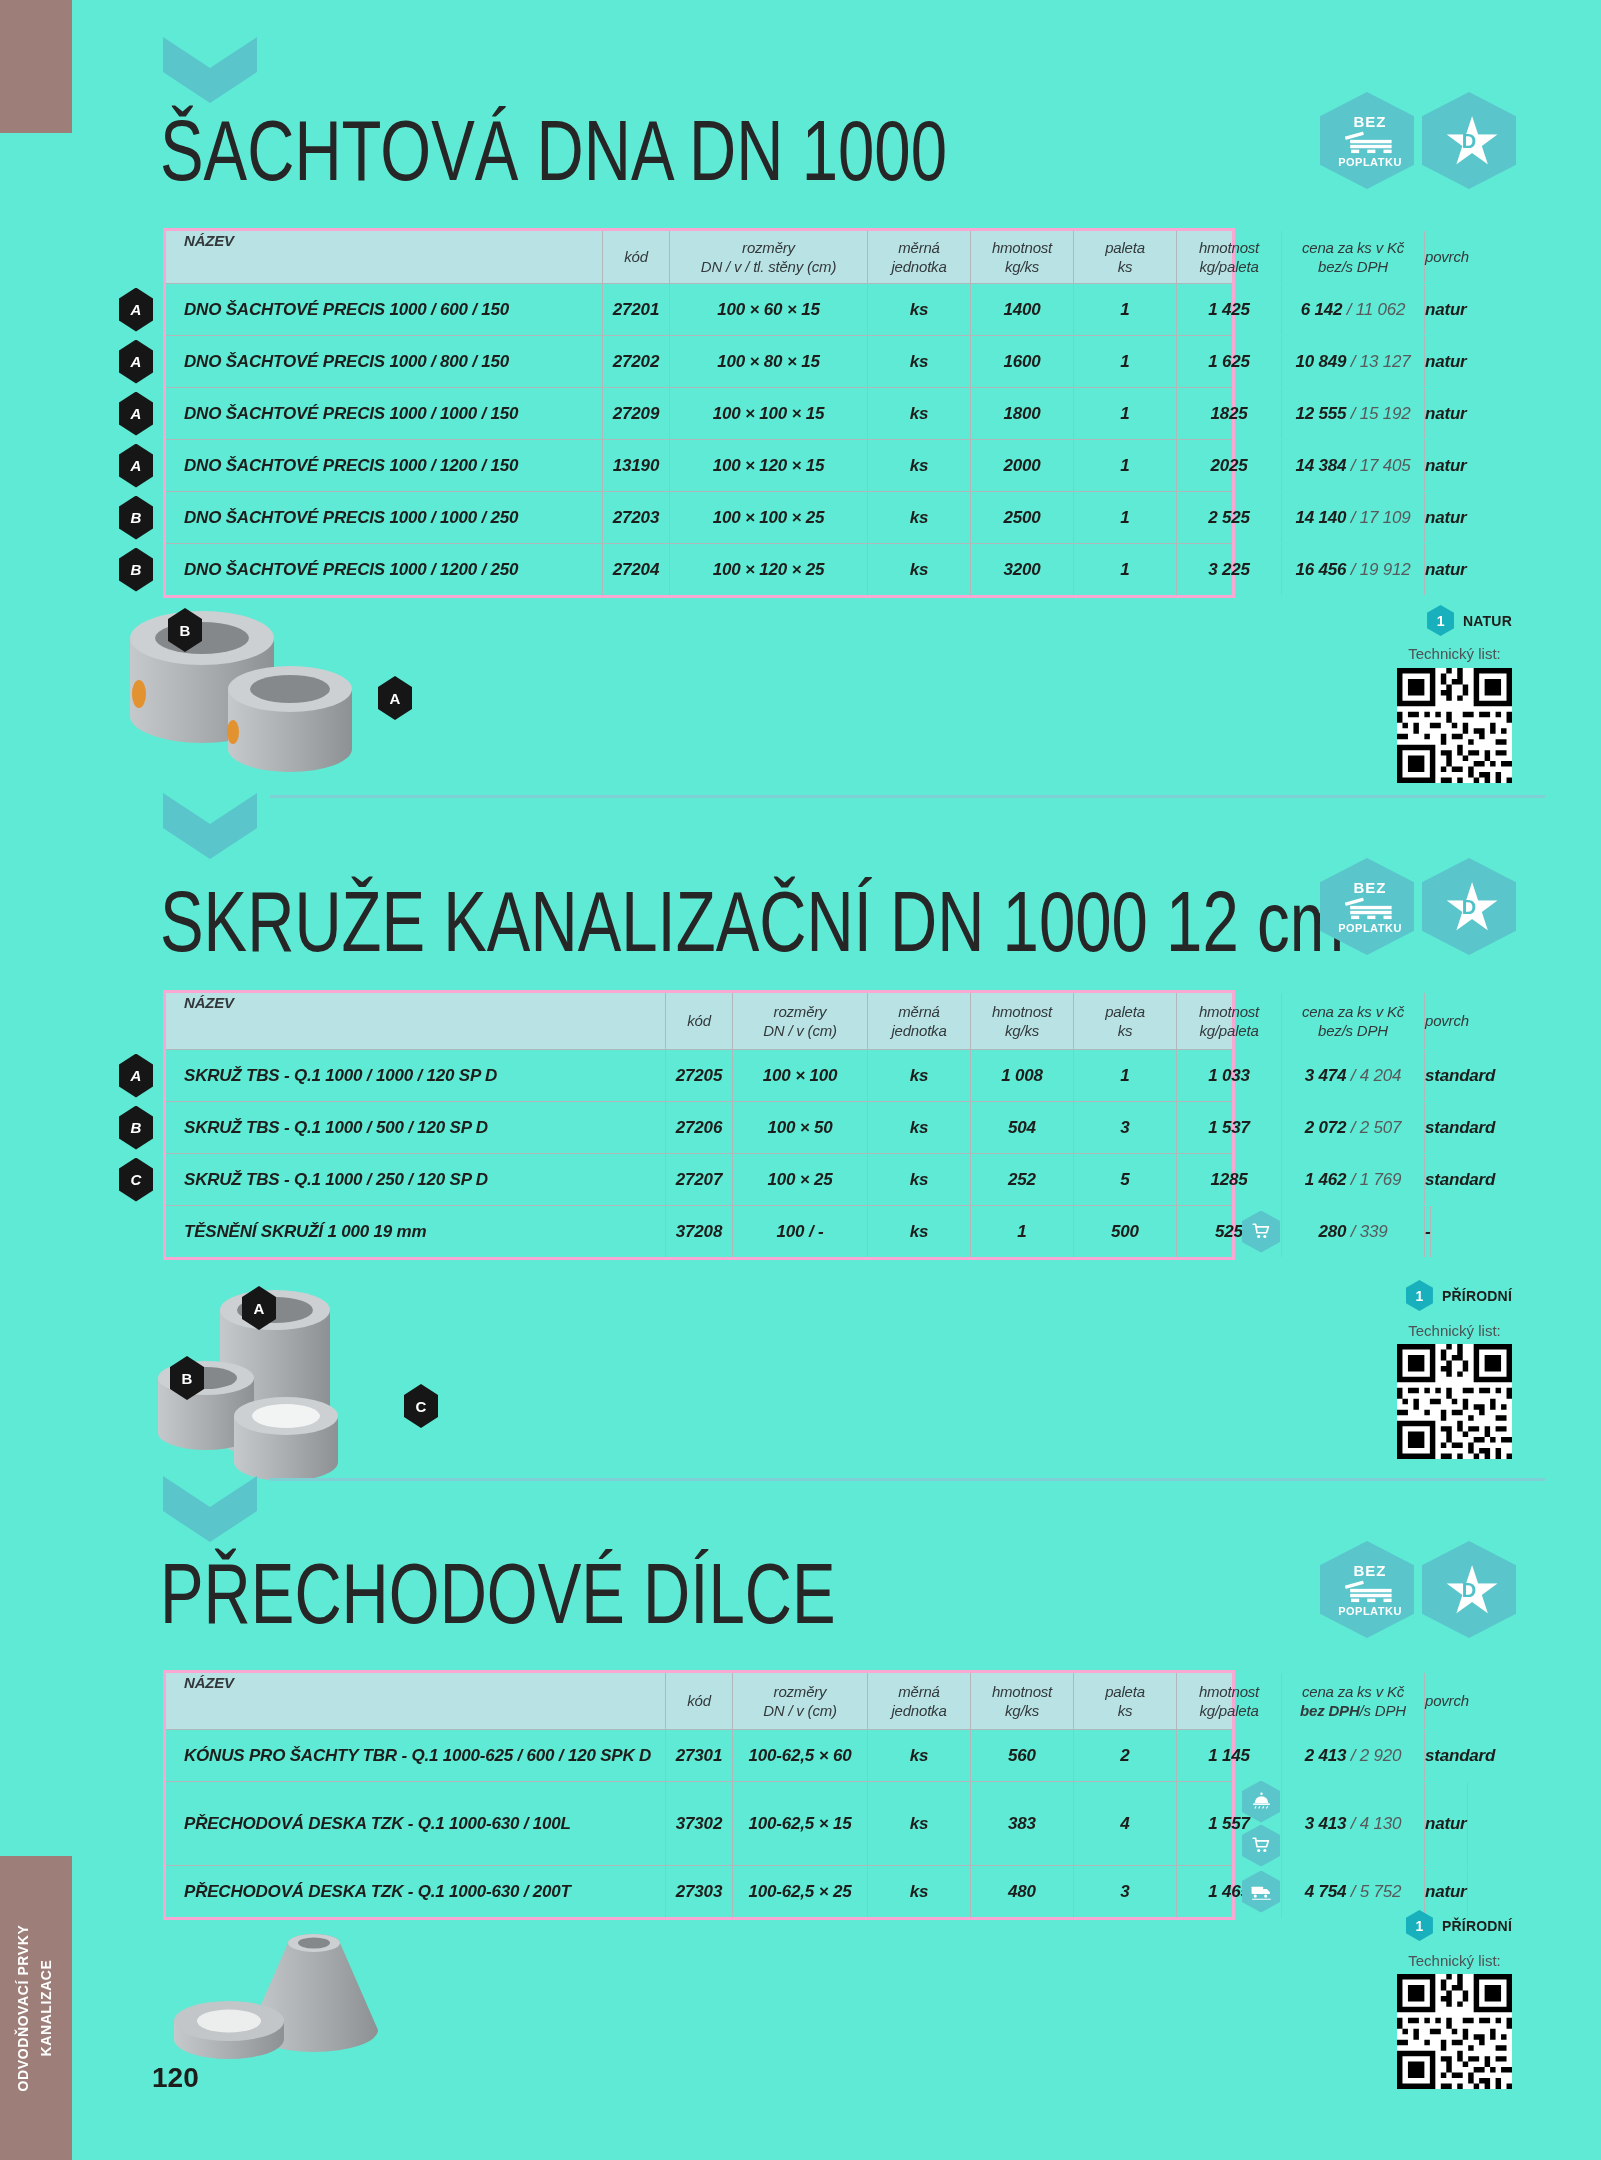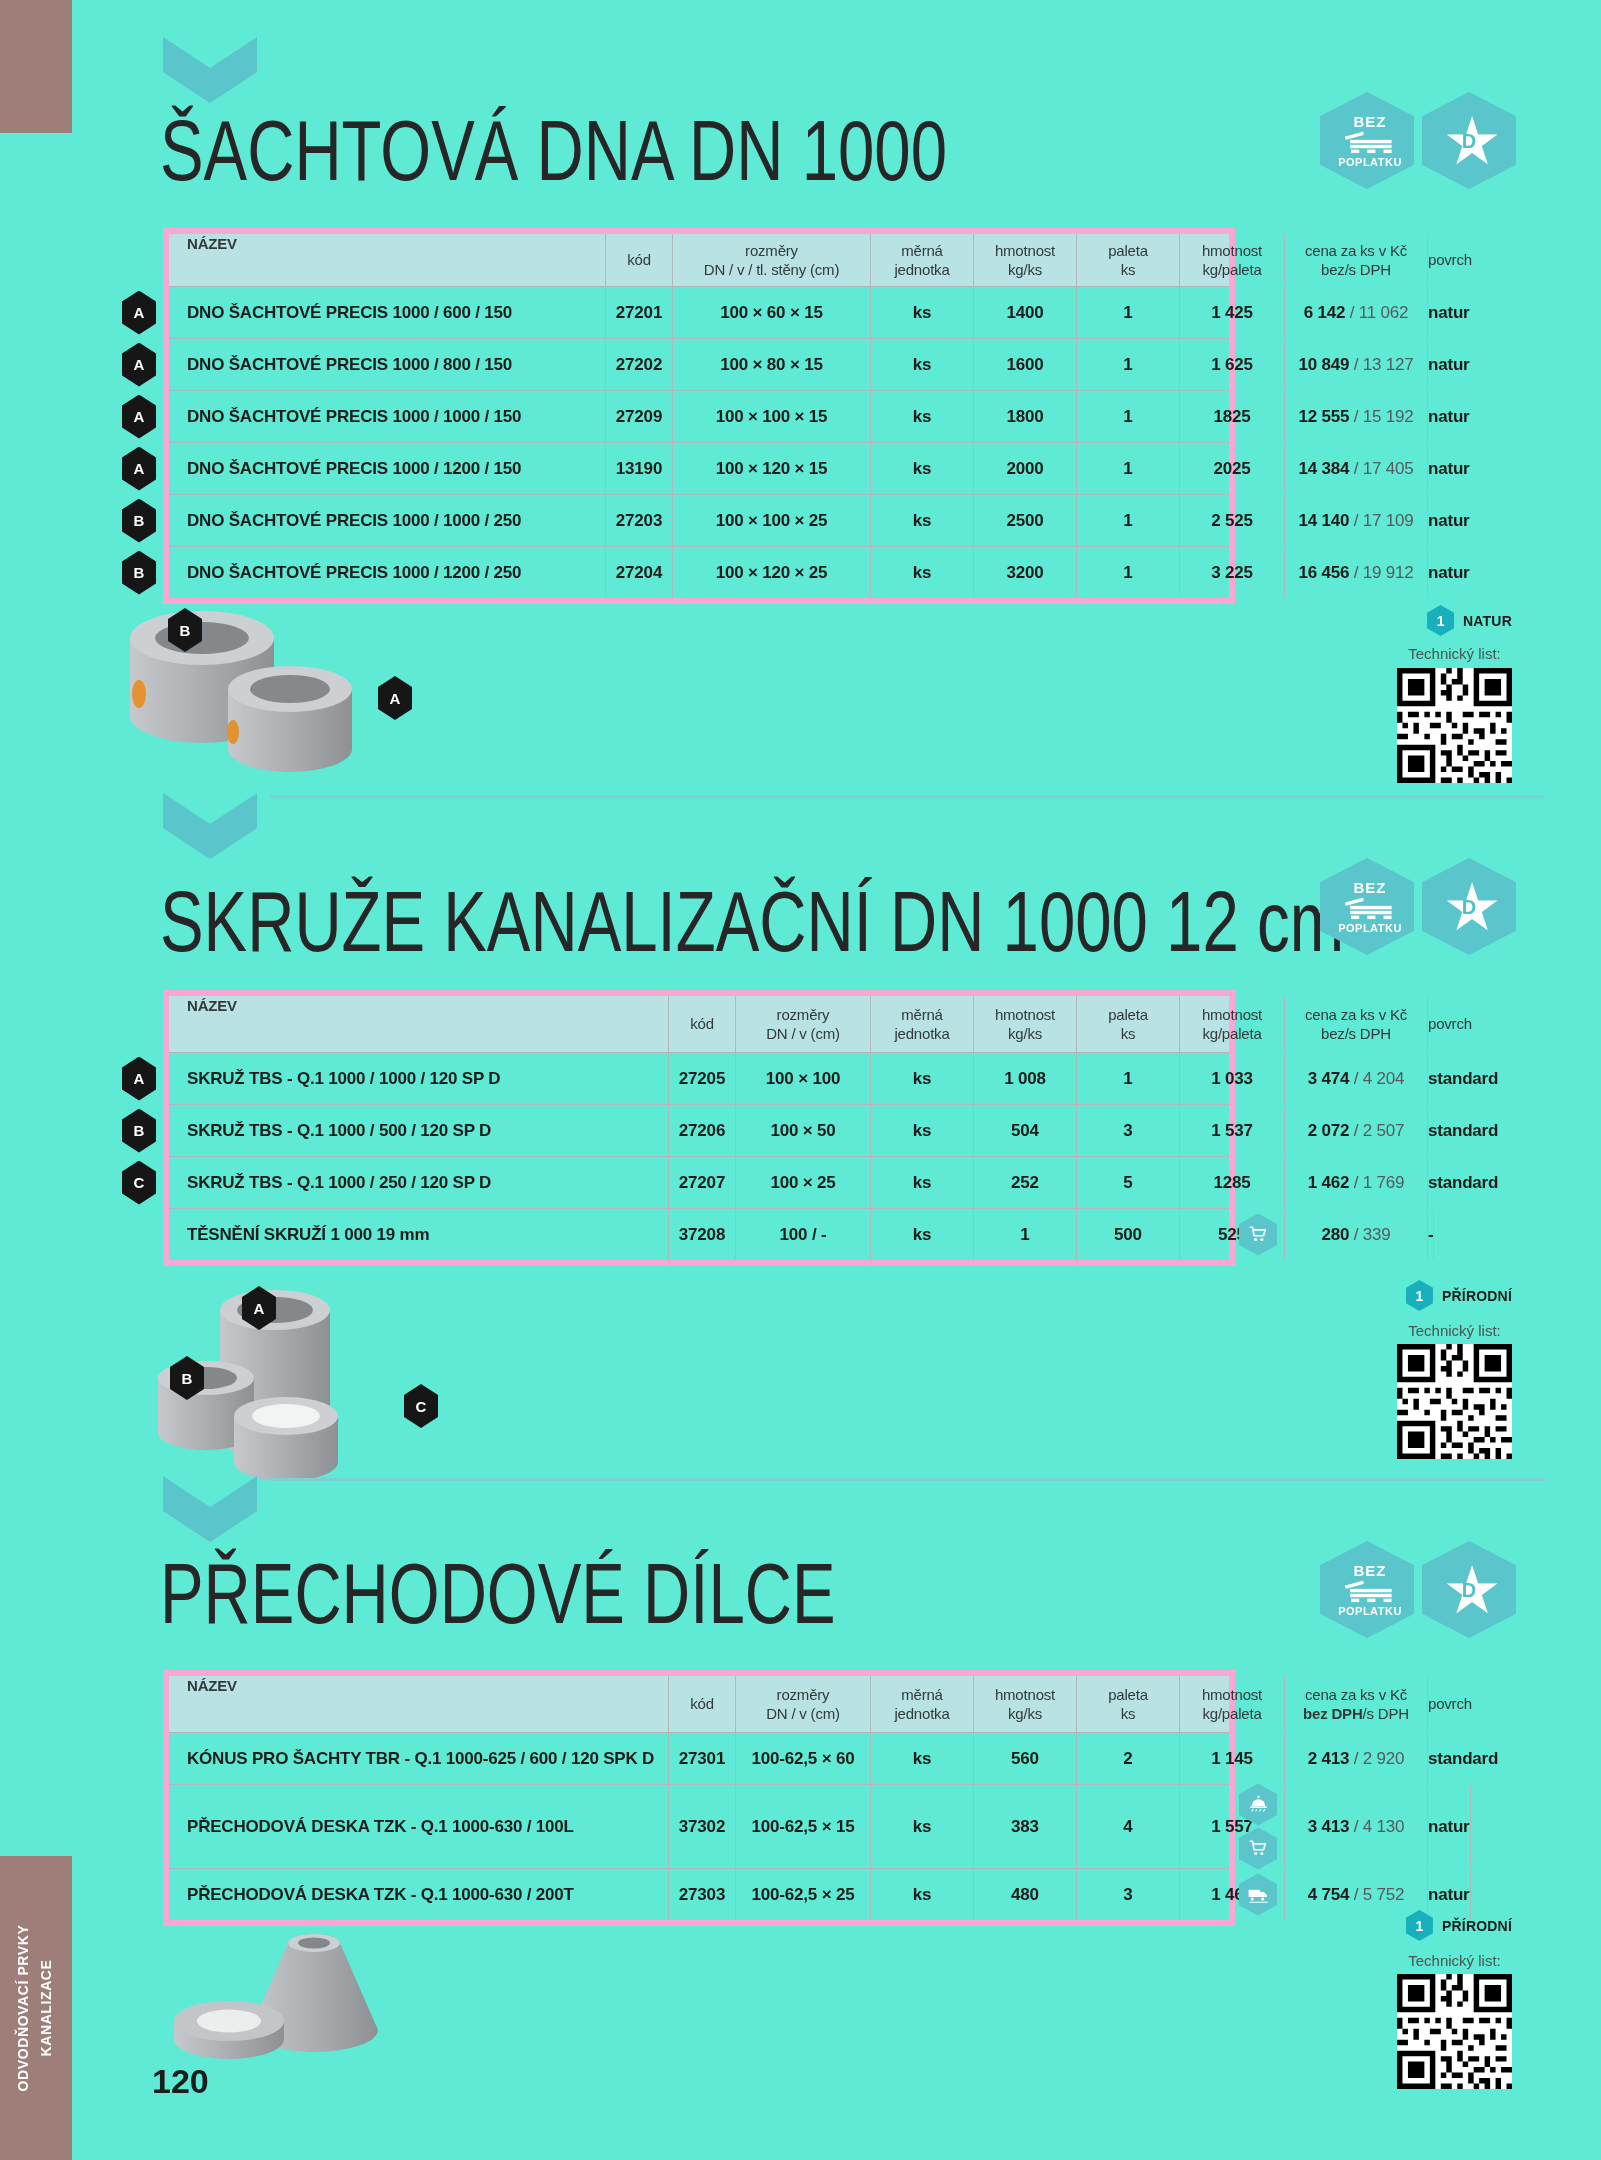--- a/index.html
+++ b/index.html
@@ -7,39 +7,39 @@
   #page{position:relative;width:1601px;height:2160px;background:#5eead4;overflow:hidden;}
 
   .brown{position:absolute;left:0;width:72px;background:#9d7e78;}
   #corner-block{top:0;height:133px;}
   #sidebar-block{top:1856px;height:304px;}
   .sbtext{position:absolute;writing-mode:vertical-rl;transform:rotate(180deg);white-space:nowrap;
           color:#fff;font-weight:bold;font-size:14px;letter-spacing:.6px;top:50%;}
   #sb1{left:38px;margin-top:0;transform:rotate(180deg) translateY(50%);}
   #sb2{left:15px;transform:rotate(180deg) translateY(50%);}
 
-  #page-number{position:absolute;left:152px;top:2062px;font-size:34px;font-weight:bold;color:#1d1d1b;}
+  #page-number{position:absolute;left:152px;top:2062px;font-size:28px;font-weight:bold;color:#1d1d1b;}
 
   .chevron{position:absolute;left:163px;width:94px;height:66px;}
   .divider{position:absolute;left:270px;width:1275px;height:3px;background:#7fd0d5;}
   .title{position:absolute;left:160px;margin:0;font-size:86px;font-weight:400;color:#262626;
          line-height:1;transform:scaleX(.76);transform-origin:left top;white-space:nowrap;letter-spacing:0;}
 
   .hex{clip-path:polygon(50% 0,100% 25%,100% 75%,50% 100%,0 75%,0 25%);padding-left:6px;}
   .bigbadge{position:absolute;width:88px;height:97px;background:#5ac5cb;color:#fff;
             display:flex;flex-direction:column;align-items:center;justify-content:center;text-align:center;}
   .bb-bez{left:1320px;}
   .bb-d{left:1422px;position:absolute;}
   .bez-l1{font-size:15px;font-weight:bold;letter-spacing:1px;margin-bottom:1px;}
   .bez-l2{font-size:11px;font-weight:bold;letter-spacing:.5px;margin-top:1px;}
   .star{font-size:66px;line-height:66px;color:#fff;}
   .dletter{position:absolute;left:50%;top:50%;transform:translate(-50%,-46%);
            font-size:20px;font-weight:bold;color:#4fc2c9;}
 
-  .tbl{position:absolute;left:163px;width:1072px;border:6px solid #f9a8d4;box-sizing:border-box;}
+  .tbl{position:absolute;left:163px;width:1072px;border:3px solid #f9a8d4;box-sizing:border-box;font-style:italic;}
   .tr{display:grid;position:relative;box-sizing:border-box;}
   .t1 .tr{grid-template-columns:437px 67px 198px 103px 103px 103px 105px 143px 1fr;}
   .t23 .tr{grid-template-columns:500px 67px 135px 103px 103px 103px 105px 143px 1fr;}
   .tr + .tr{border-top:1px solid #b2b8ba;}
   .td{display:flex;align-items:center;justify-content:center;border-right:1px solid #b2b8ba;
       text-align:center;font-weight:bold;font-size:17px;letter-spacing:-.2px;color:#1d1d1b;box-sizing:border-box;}
   .td:last-child{border-right:none;}
   .td.c0{justify-content:flex-start;text-align:left;padding-left:18px;padding-right:8px;}
   .th{background:#b9e2e4;}
   .t1 .th{height:52px;} .t23 .th{height:56px;}

